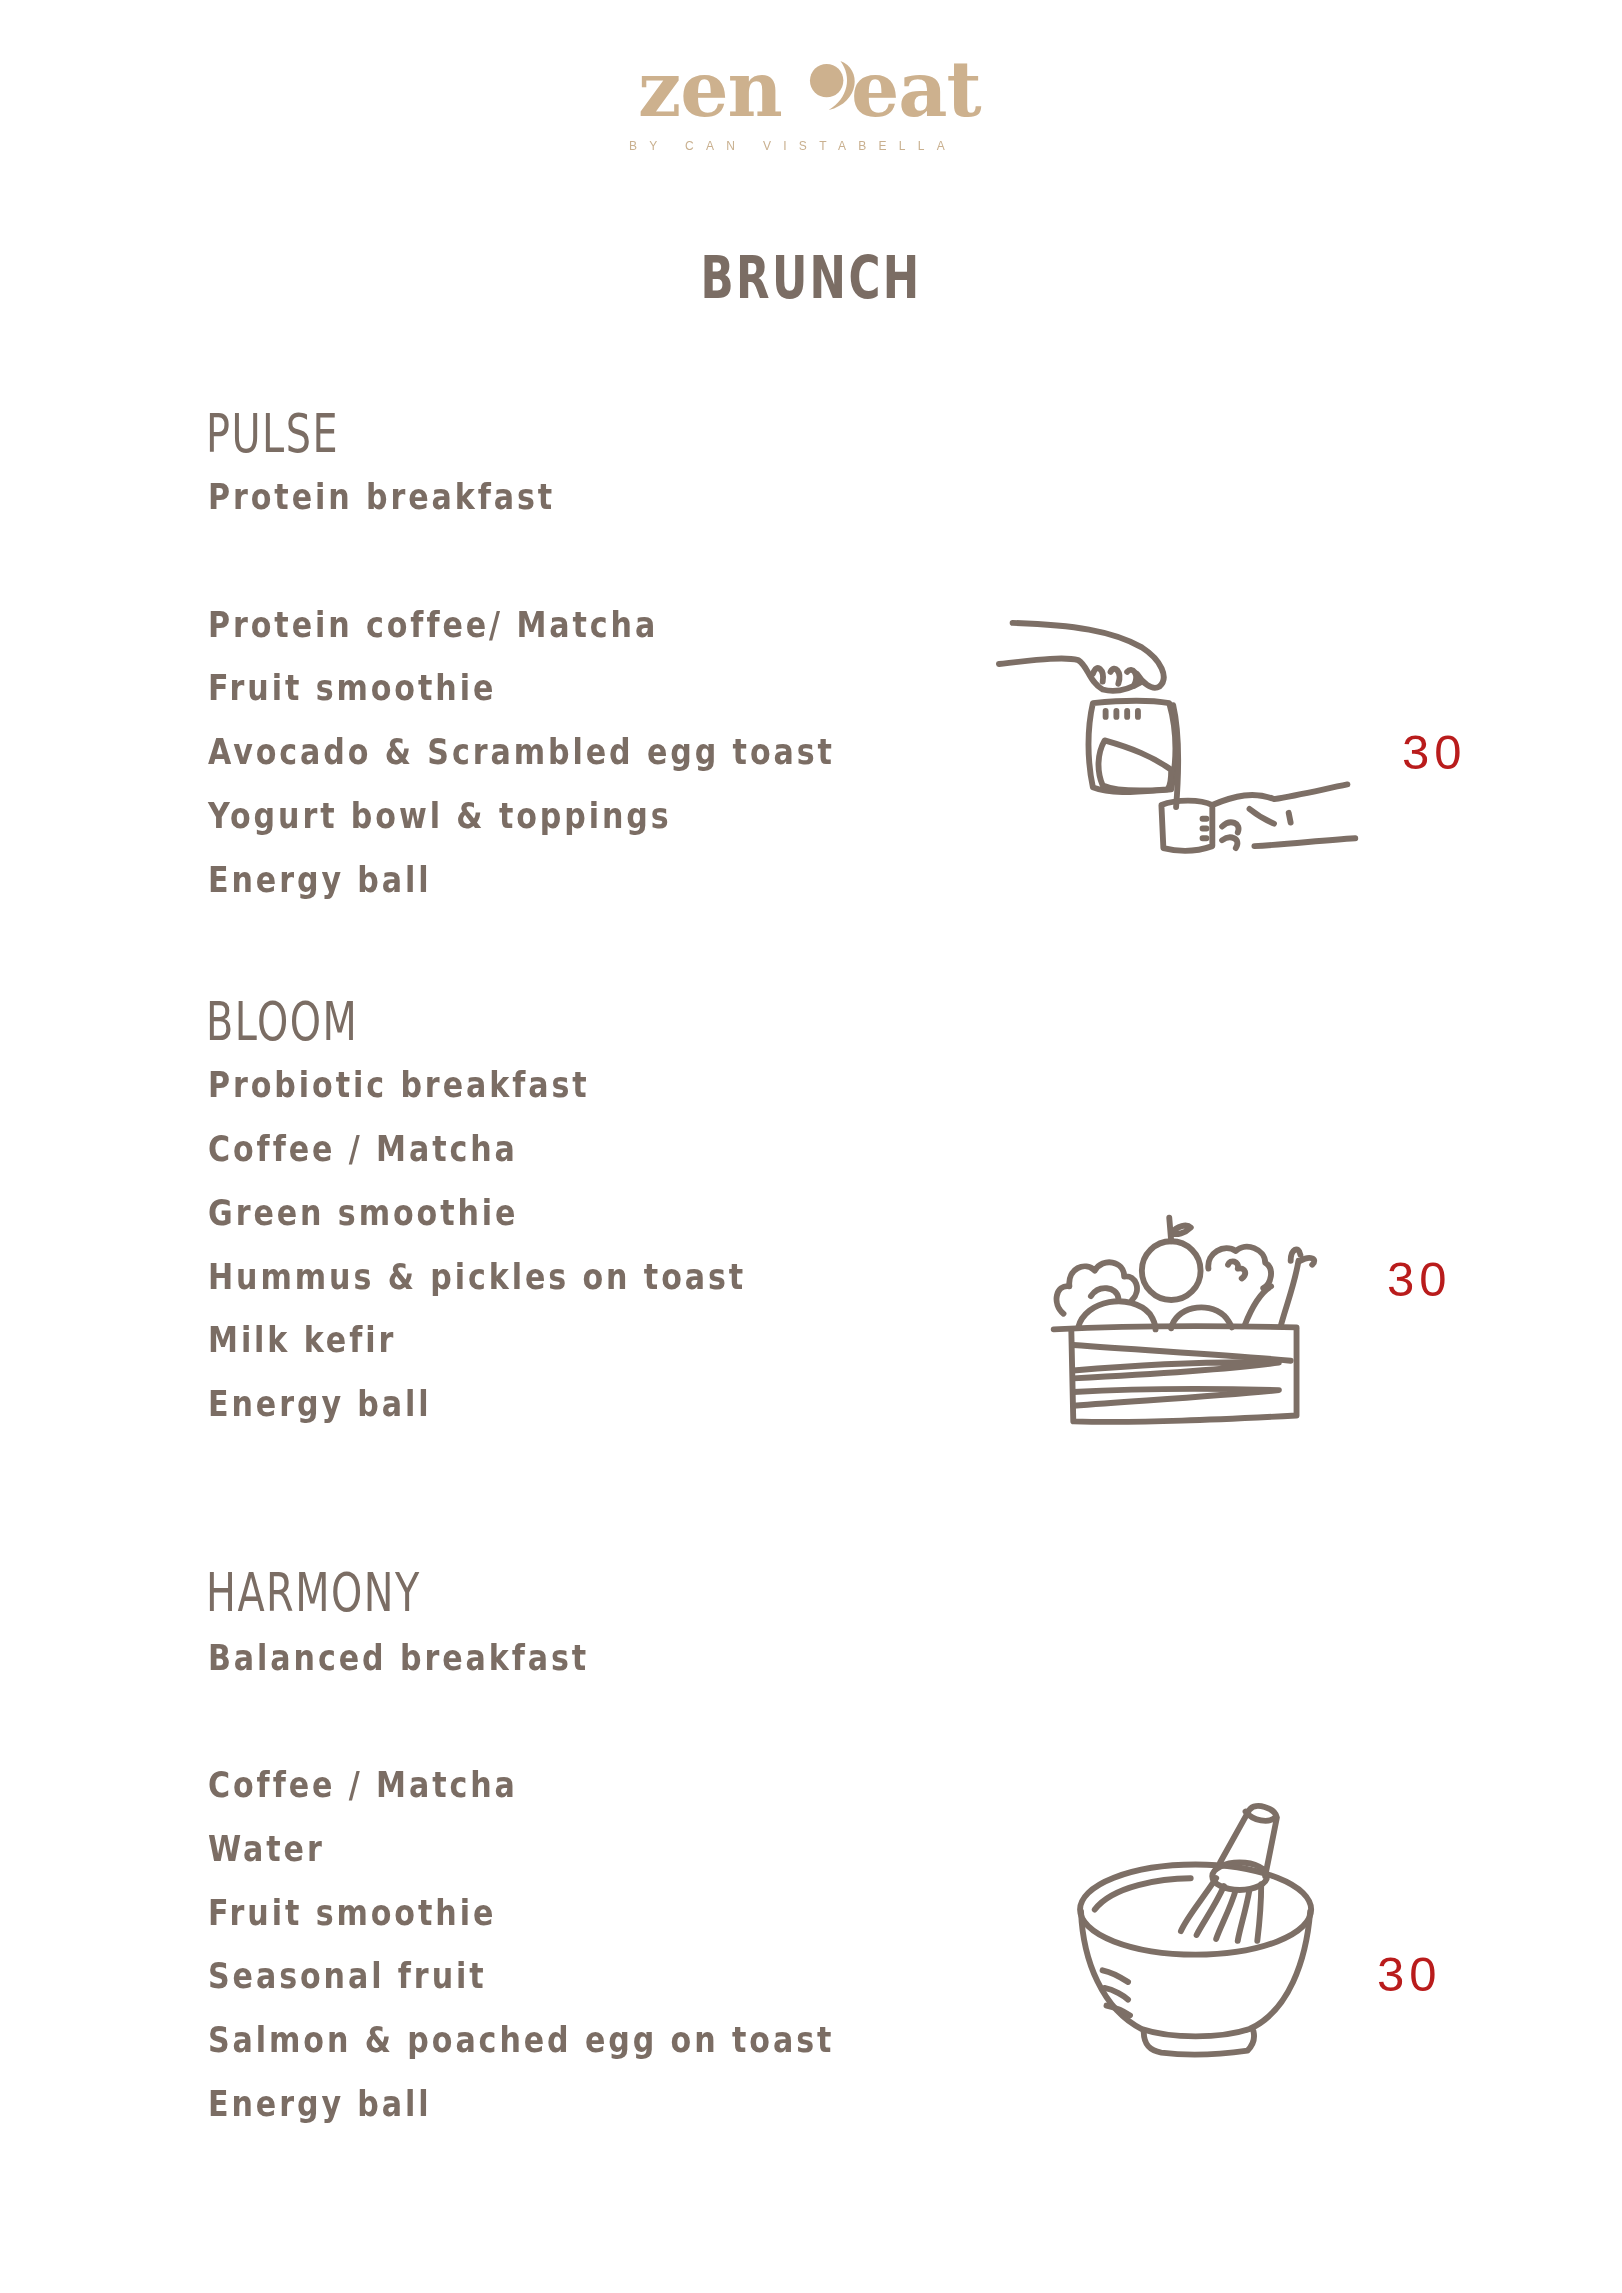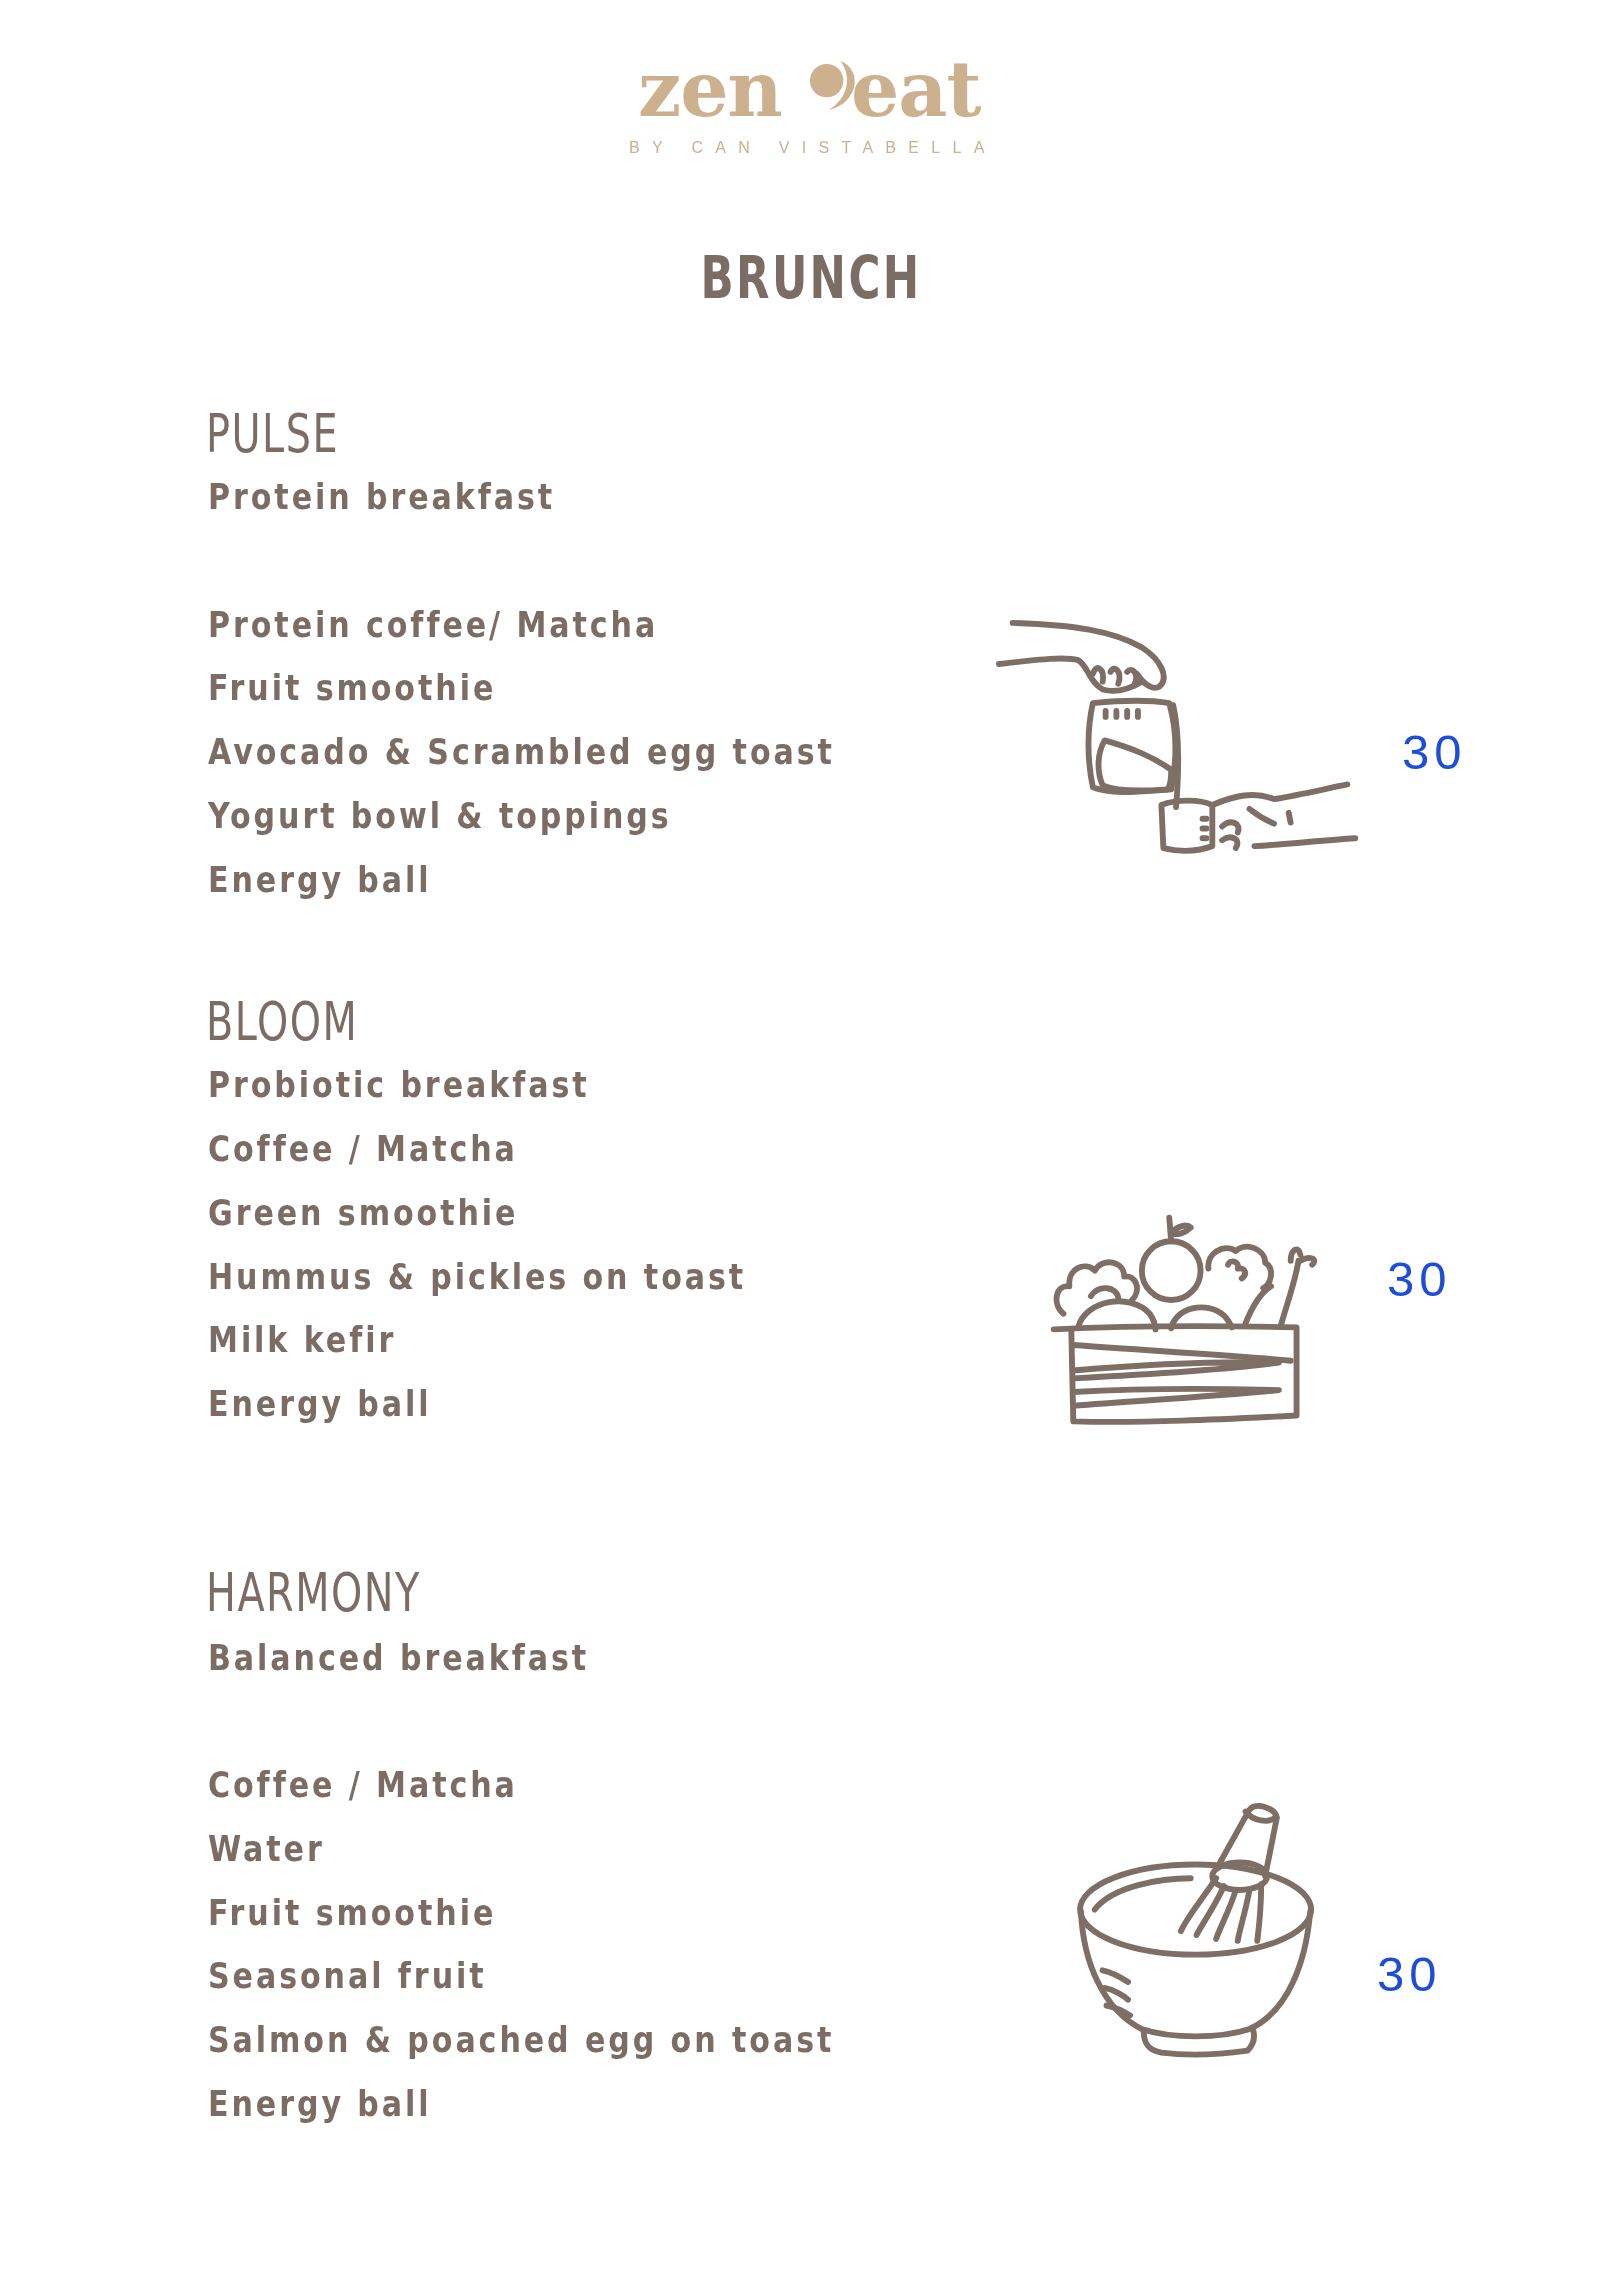--- a/index.html
+++ b/index.html
@@ -3,33 +3,33 @@
   <meta charset="utf-8">
   <style>
     html, body { margin:0; padding:0; background:#ffffff; }
     body { width:1622px; height:2294px; position:relative; overflow:hidden;
            font-family:"DejaVu Sans", sans-serif; color:#7b6d64; }
     .abs { position:absolute; }
     .logo-word { position:absolute; left:627px; top:51px; width:382px; height:78px; }
     .logo-word span { font-family:"DejaVu Serif", serif; font-weight:bold; font-size:76px;
             color:#cdb18e; letter-spacing:-1px; line-height:78px; position:absolute; top:0; }
     .logo-sub { position:absolute; left:629px; top:139px; width:382px; text-align:left;
-            font-family:"Liberation Sans", sans-serif; font-size:16px; letter-spacing:12.3px;
+            font-family:"Liberation Sans", sans-serif; font-size:12px; letter-spacing:12.3px;
             color:#c9b08f; white-space:nowrap; }
     .page-title { position:absolute; left:0; width:1622px; top:243px; text-align:center;
             font-family:"DejaVu Sans Condensed","DejaVu Sans", sans-serif; font-weight:bold;
             font-size:59px; letter-spacing:2.9px; color:#7b6d64; transform:scaleX(0.82); }
     .sec-title { position:absolute; left:206px; font-family:"DejaVu Sans", sans-serif;
             font-size:53px; letter-spacing:2px; color:#7b6d64; line-height:59px;
             transform-origin:left center; transform:scaleX(0.75); font-weight:normal; }
     .line { position:absolute; left:208px; font-family:"DejaVu Sans", sans-serif; font-weight:bold;
             font-size:35px; letter-spacing:3.4px; color:#7b6d64; line-height:43px; white-space:nowrap;
             transform-origin:left center; transform:scaleX(0.86); }
     .price { position:absolute; font-family:"Liberation Sans", sans-serif; font-size:49px;
-            letter-spacing:4.9px; color:#1d4ed8; line-height:49px; }
+            letter-spacing:4.9px; color:#b91c1c; line-height:49px; }
     svg.ill { position:absolute; overflow:visible; }
     svg.ill * { stroke:#7d6f66; fill:none; stroke-width:6; stroke-linecap:round; stroke-linejoin:round; }
   </style>
 </head>
 <body>
 
 <div>
   <div class="logo-word">
     <span style="left:11px;">zen</span>
     <svg class="abs" style="left:178px;top:5.9px;" width="61" height="59" viewBox="0 0 62 60">

